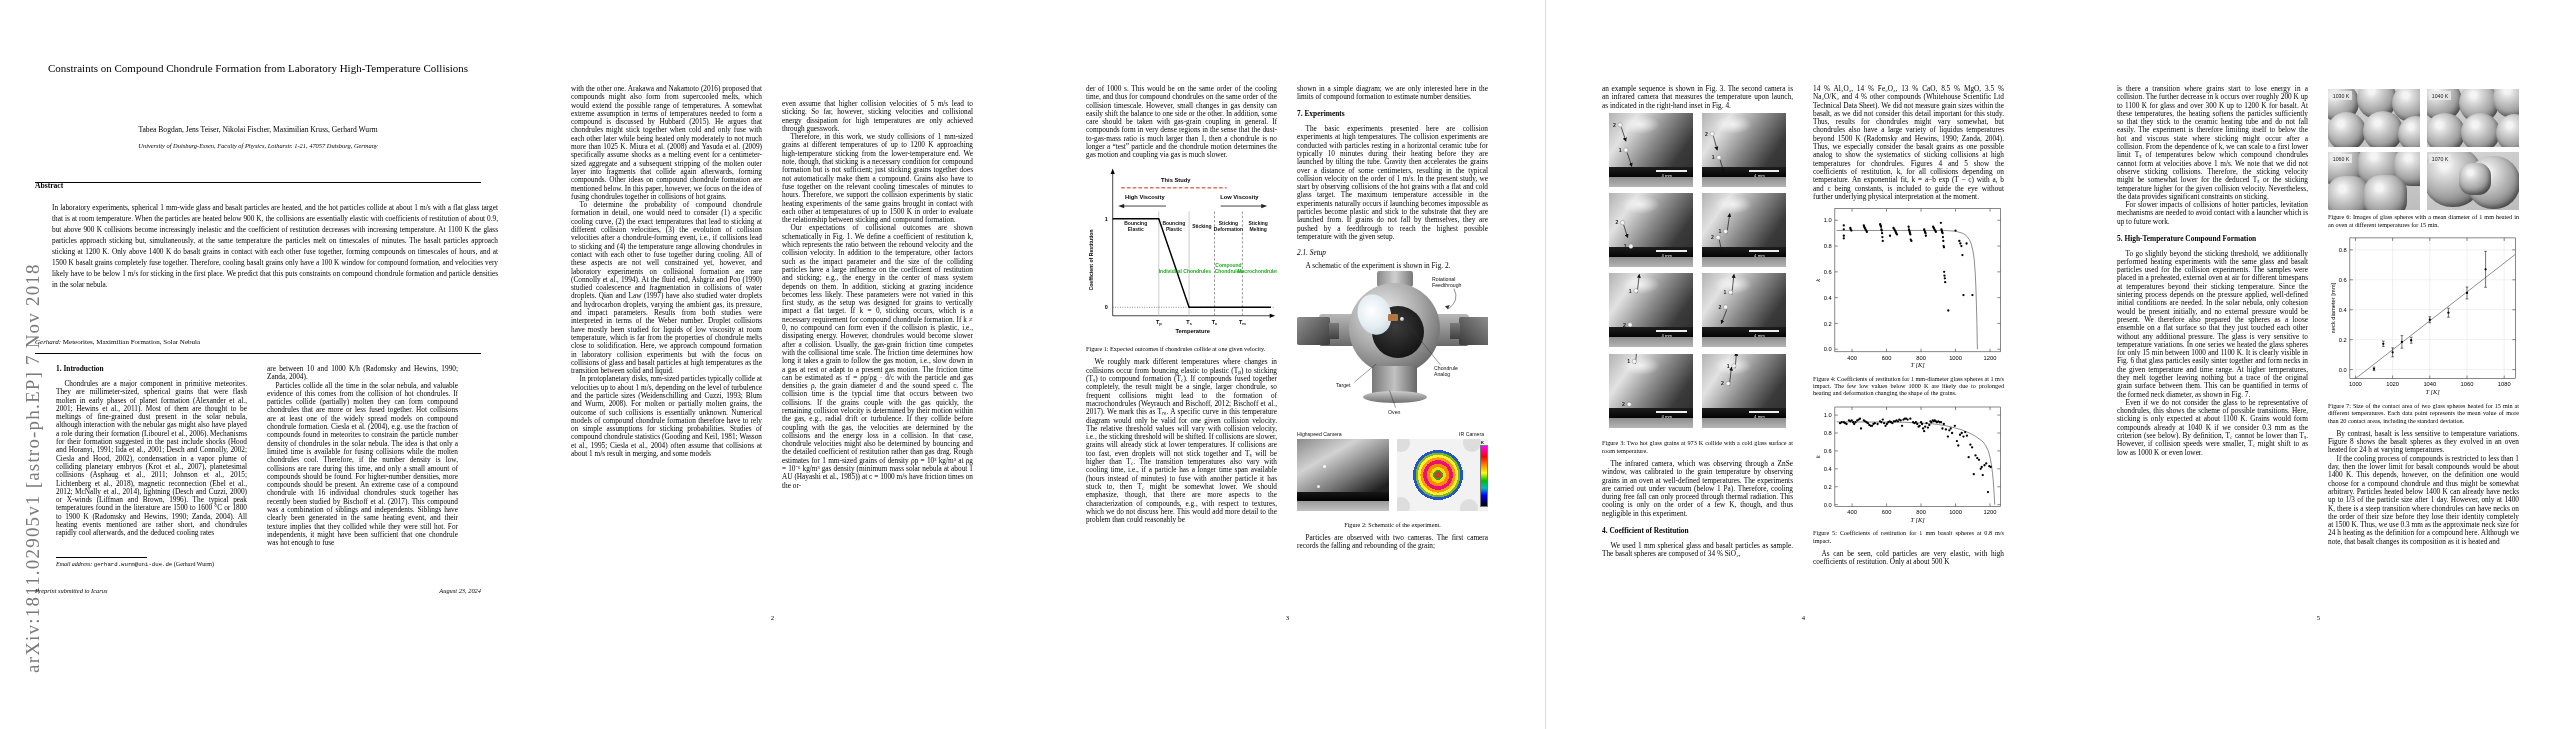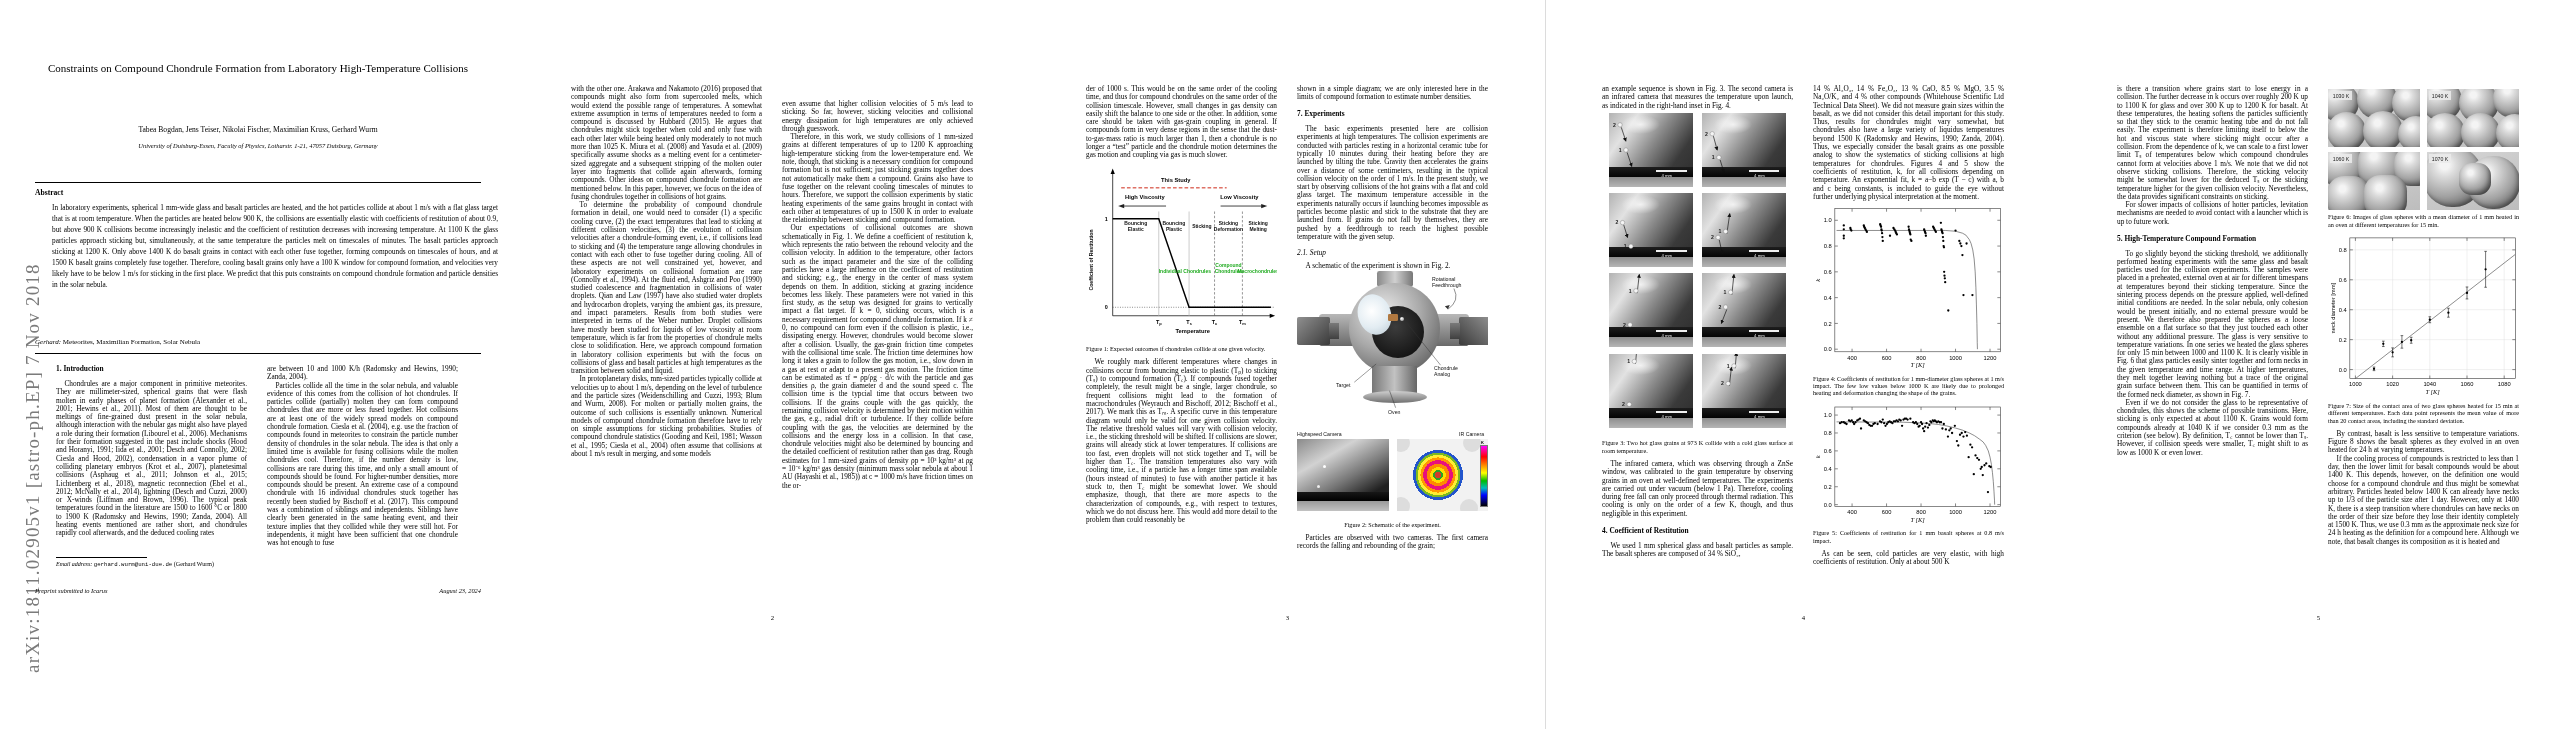--- a/index.html
+++ b/index.html
@@ -12,21 +12,21 @@
   .sech:first-child{margin-top:0;}
   .sechi{font-style:italic;font-size:7.3px;margin:7.3px 0 4.9px;text-align:left;}
   .figcap{font-size:6.2px;line-height:7.3px;margin:4.9px 0 6px;}
   .figcap.center{text-align:center;}
   .figbox{position:relative;margin:3.6px 0 1.2px;}
   .arxiv{position:absolute;left:22px;top:673px;transform:rotate(-90deg);transform-origin:0 0;font-size:19px;letter-spacing:1.2px;color:#7b7b7b;white-space:nowrap;}
   .title{position:absolute;left:35px;top:60px;width:446px;text-align:center;font-size:11px;line-height:16.4px;}
   .authors{position:absolute;left:35px;top:125px;width:446px;text-align:center;font-size:7.6px;}
   .affil{position:absolute;left:35px;top:142px;width:446px;text-align:center;font-size:6.4px;font-style:italic;}
   .rule{position:absolute;left:35px;width:446px;border-top:0.6px solid #000;height:0;}
-  .absh{position:absolute;left:35px;top:188px;font-weight:bold;font-size:7.6px;}
+  .absh{position:absolute;left:35px;top:181px;font-weight:bold;font-size:7.6px;}
   .abstext{position:absolute;left:52px;top:202px;width:446px;font-size:7.3px;line-height:11px;text-align:justify;}
   .keywords{position:absolute;left:35px;top:338px;width:446px;font-size:7px;}
   .kwlabel{font-style:italic;}
   .fnrule{position:absolute;left:56px;top:557px;width:91px;border-top:0.6px solid #000;height:0;}
   .fnote{position:absolute;left:56px;top:561px;width:207px;font-size:6px;}
   .fnote .em{font-style:italic;}
   .fnote .mono{font-family:"Liberation Mono",monospace;font-size:5.7px;}
   .pfooter{position:absolute;left:35px;top:587px;width:446px;font-size:6.4px;font-style:italic;display:flex;justify-content:space-between;}
   .pnum{position:absolute;top:614px;left:0;width:515px;text-align:center;font-size:6.7px;}
   .f2lab{position:absolute;font-family:"Liberation Sans",sans-serif;font-size:5.2px;line-height:6px;color:#111;}

